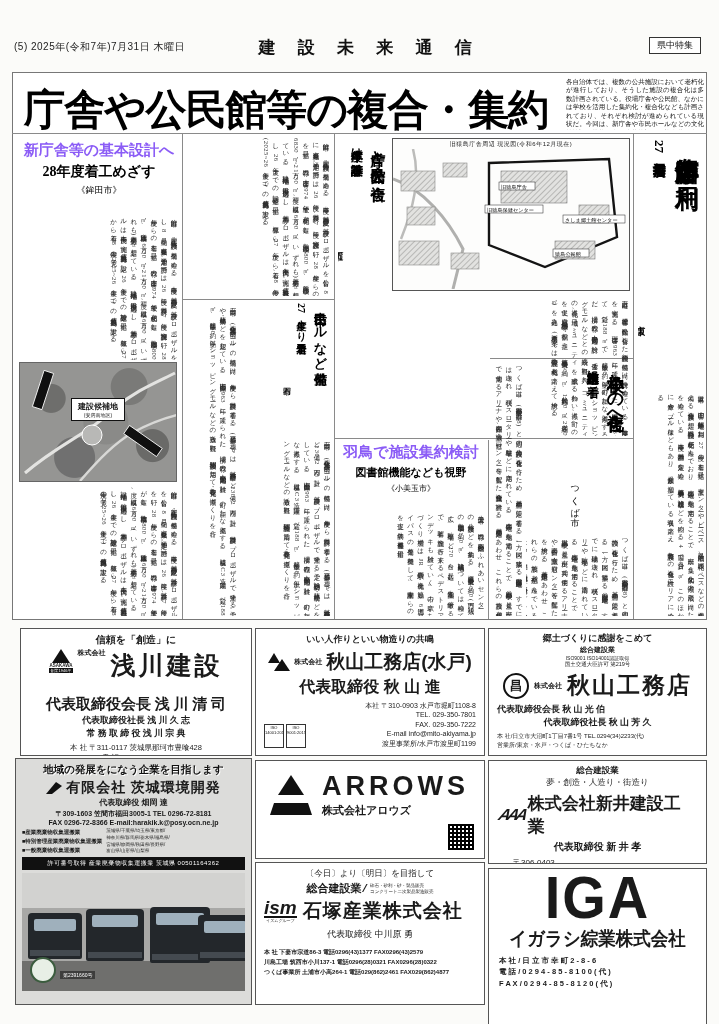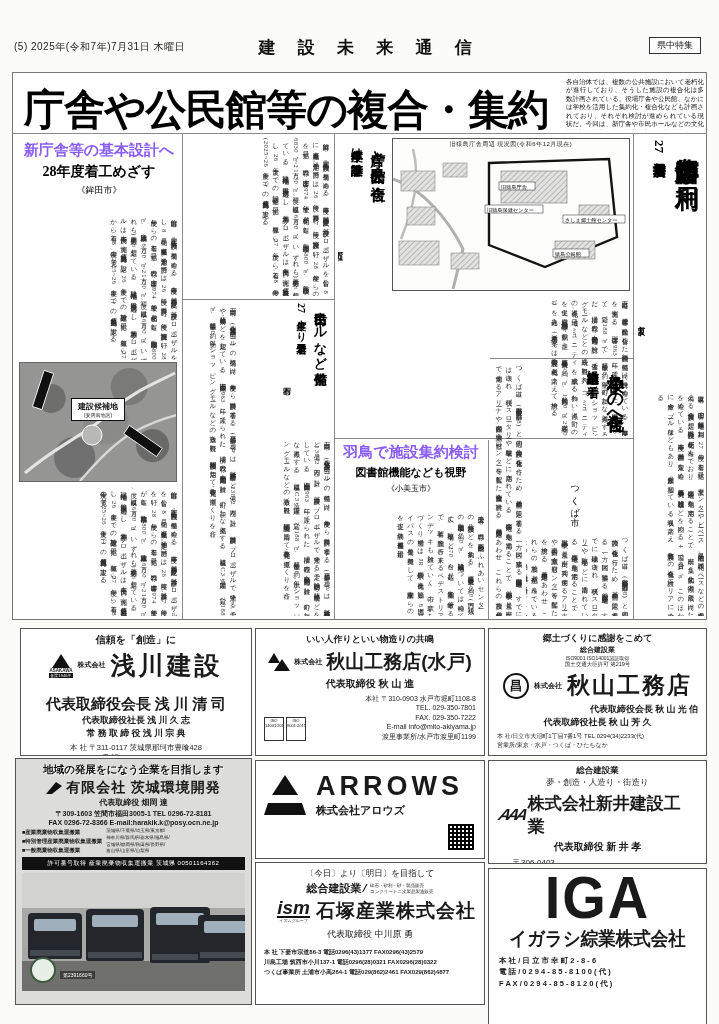--- a/index.html
+++ b/index.html
@@ -192,21 +192,21 @@
 
   <div class="abs vhead" style="left:638px; top:140px; width:68px; height:246px;">
     <div class="main" style="font-size:24px;">旧庁舎解体跡を利用</div>
     <div class="sub" style="font-size:13px;">27年度着工目指す</div>
     <div class="city" style="font-size:10px; padding-top:178px;">坂東市</div>
   </div>
   <div class="abs vtext" style="left:636px; top:390px; width:70px; height:226px;">坂東市は、旧庁舎の解体跡地を利用し、27年度の着工を目指す。支援センターやビーベース、多目的広場、国・緑化スペースなどの機能を備える複合施設を想定。既存施設の老朽化が進んでおり、庁舎跡地の敷地を活用することで、市民が集う文化的な拠点の形成に向けた検討を進めている。本年度は基本計画の策定を進め、概算事業費や施設規模などを固める。4階で合計506㎡、このほかに倉庫やプール棟などもあり、児童数が増加している現状も踏まえ、教育施設との複合化も検討エリアに含める。</div>
 
   <div class="ad" style="left:20px; top:628px; width:232px; height:128px; padding:4px 8px;">
     <div class="slogan" style="font-size:10px;">信頼を「創造」に</div>
-    <div style="display:flex; align-items:center; justify-content:center; gap:5px; margin-top:2px;">
+    <div style="display:flex; align-items:flex-start; justify-content:center; gap:5px; margin-top:2px;">
       <div style="text-align:center;">
         <div style="width:0;height:0;border-left:9px solid transparent;border-right:9px solid transparent;border-bottom:14px solid #111; margin:0 auto;"></div>
         <div style="font-size:4.5px; font-weight:bold;">ASAKAWA</div>
         <div style="font-size:4px; background:#111; color:#fff; padding:0 1px;">創業1946年</div>
       </div>
       <div style="font-size:7px; font-weight:bold; line-height:1.2; writing-mode:horizontal-tb;">株式会社</div>
       <div class="serifb" style="font-size:25px; letter-spacing:3px;">浅川建設</div>
     </div>
     <div class="serifb" style="font-size:15px; text-align:center; margin-top:13px;">代表取締役会長 浅 川 清 司</div>
     <div class="serifb" style="font-size:9px; text-align:center;">代表取締役社長 浅 川 久 志</div>
@@ -220,21 +220,21 @@
   <div class="ad" style="left:255px; top:628px; width:230px; height:128px; padding:4px 8px;">
     <div class="slogan" style="font-size:9px;">いい人作りといい物造りの共鳴</div>
     <div style="display:flex; align-items:center; justify-content:center; gap:4px; margin-top:3px;">
       <svg width="22" height="18">
         <polygon points="6,0 12,10 0,10" fill="#111"></polygon>
         <polygon points="14,6 22,18 6,18" fill="#111"></polygon>
       </svg>
       <div style="font-size:7px; font-weight:bold;">株式会社</div>
       <div style="font-size:19px; font-weight:900;">秋山工務店(水戸)</div>
     </div>
-    <div style="font-size:10px; font-weight:bold; text-align:center; margin-top:2px;">代表取締役 秋 山   進</div>
+    <div style="font-size:16px; font-weight:bold; text-align:center; margin-top:2px;">代表取締役 秋 山   進</div>
     <div style="display:flex; margin-top:3px;">
       <div style="display:flex; gap:2px; align-items:flex-end;">
         <div class="iso-chip">ISO 14001:2015</div>
         <div class="iso-chip">ISO 9001:2015</div>
       </div>
       <div style="flex:1; text-align:right; font-size:7px; line-height:1.35;">
         <div>本社 〒310-0903 水戸市堀町1108-8</div>
         <div>TEL. 029-350-7801</div>
         <div>FAX. 029-350-7222</div>
         <div>E-mail info@mito-akiyama.jp</div>
@@ -246,21 +246,21 @@
   <div class="ad" style="left:488px; top:628px; width:219px; height:128px; padding:3px 8px;">
     <div class="slogan" style="font-size:9px;">郷土づくりに感謝をこめて</div>
     <div style="font-size:7px; font-weight:bold; text-align:center;">総合建設業</div>
     <div style="font-size:5px; text-align:center;">ISO9001 ISO14001認証取得</div>
     <div style="font-size:5.5px; text-align:center;">国土交通大臣許可 第219号</div>
     <div style="display:flex; align-items:center; justify-content:center; gap:5px; margin-top:2px;">
       <div style="width:26px; height:26px; border:2px solid #111; border-radius:50%; display:flex; align-items:center; justify-content:center; font-size:13px; font-weight:900;">昌</div>
       <div style="font-size:7px; font-weight:bold;">株式会社</div>
       <div class="serifb" style="font-size:23px; letter-spacing:2px;">秋山工務店</div>
     </div>
-    <div class="serifb" style="font-size:9px; text-align:right; margin-top:2px;">代表取締役会長 秋 山 光 伯</div>
+    <div class="serifb" style="font-size:9px; text-align:left; margin-top:2px;">代表取締役会長 秋 山 光 伯</div>
     <div class="serifb" style="font-size:9px; text-align:center;">代表取締役社長 秋 山 芳 久</div>
     <div style="font-size:6px; margin-top:3px;">本 社/日立市大沼町1丁目7番1号 TEL.0294(34)2233(代)</div>
     <div style="font-size:6px;">営業所/東京・水戸・つくば・ひたちなか</div>
   </div>
 
   <div class="ad" style="left:15px; top:758px; width:237px; height:247px; background:#dcdcda; padding:4px 6px;">
     <div style="text-align:center; font-size:10.5px; font-weight:900; color:#111; text-shadow:1px 1px 0 #fff;">地域の発展をになう企業を目指します</div>
     <div style="display:flex; align-items:center; justify-content:center; gap:4px; margin-top:2px;">
       <svg width="16" height="12">
           <polygon points="0,12 10,0 16,4 6,12" fill="#111"></polygon>
@@ -287,21 +287,21 @@
     <div class="truckphoto" style="margin-top:3px; height:118px;">
       <div class="truck" style="left:6px; top:40px;"></div>
       <div class="truck" style="left:64px; top:36px; width:58px; height:52px;"></div>
       <div class="truck" style="left:128px; top:34px; width:60px; height:56px;"></div>
       <div class="truck" style="left:176px; top:42px;"></div>
       <div class="badge-emblem" style="left:8px; bottom:8px;"></div>
       <div class="badge-text" style="left:38px; bottom:12px;">第2391660号</div>
     </div>
   </div>
 
-  <div class="ad" style="left:255px; top:760px; width:230px; height:99px; padding:10px 8px;">
+  <div class="ad" style="left:255px; top:760px; width:230px; height:99px; padding:10px 14px;">
     <div style="display:flex; align-items:center; gap:10px;">
       <svg width="42" height="44">
         <polygon points="21,2 34,22 8,22" fill="#111"></polygon>
         <path d="M4,30 L38,30 L42,42 L0,42 Z" fill="#111"></path>
         <rect x="0" y="26" width="42" height="3" fill="#fff"></rect>
       </svg>
       <div>
         <div style="font-size:27px; font-weight:900; letter-spacing:4px;">ARROWS</div>
         <div style="font-size:11px; font-weight:900; margin-top:1px;">株式会社アロウズ</div>
       </div>
@@ -323,21 +323,21 @@
 
   <div class="ad" style="left:255px; top:862px; width:230px; height:143px; padding:5px 8px;">
     <div style="font-size:8.5px; text-align:center;">〔今日〕より〔明日〕を目指して</div>
     <div style="display:flex; justify-content:center; align-items:center; gap:2px; margin-top:1px;">
       <div style="font-size:11px; font-weight:bold;font-family:Liberation Mono, monospace;">総合建設業/</div>
       <div style="font-size:4.5px; line-height:1.3;">
         <div>砕石・砂利・砂・製品販売</div>
         <div>コンクリート二次製品製造販売</div>
       </div>
     </div>
-    <div style="display:flex; align-items:center; justify-content:flex-end; gap:6px; margin-top:2px;">
+    <div style="display:flex; align-items:center; justify-content:flex-start; gap:6px; margin-top:2px;">
       <div style="text-align:center;">
         <div style="font-size:19px; font-weight:900; font-style:italic; border-bottom:2px solid #111; line-height:0.9;">ism</div>
         <div style="font-size:4px;">イズムグループ</div>
       </div>
       <div class="serifb" style="font-size:19px; letter-spacing:1px;">石塚産業株式会社</div>
     </div>
     <div style="font-size:9px; text-align:center; margin-top:4px;">代表取締役 中川原  勇</div>
     <div style="font-size:6px; font-weight:bold; margin-top:6px; line-height:1.7;">
       <div>本   社 下妻市宗道86-3 電話0296(43)1377 FAX0296(43)2579</div>
       <div>川島工場 筑西市小川137-1 電話0296(28)0321 FAX0296(28)0322</div>

